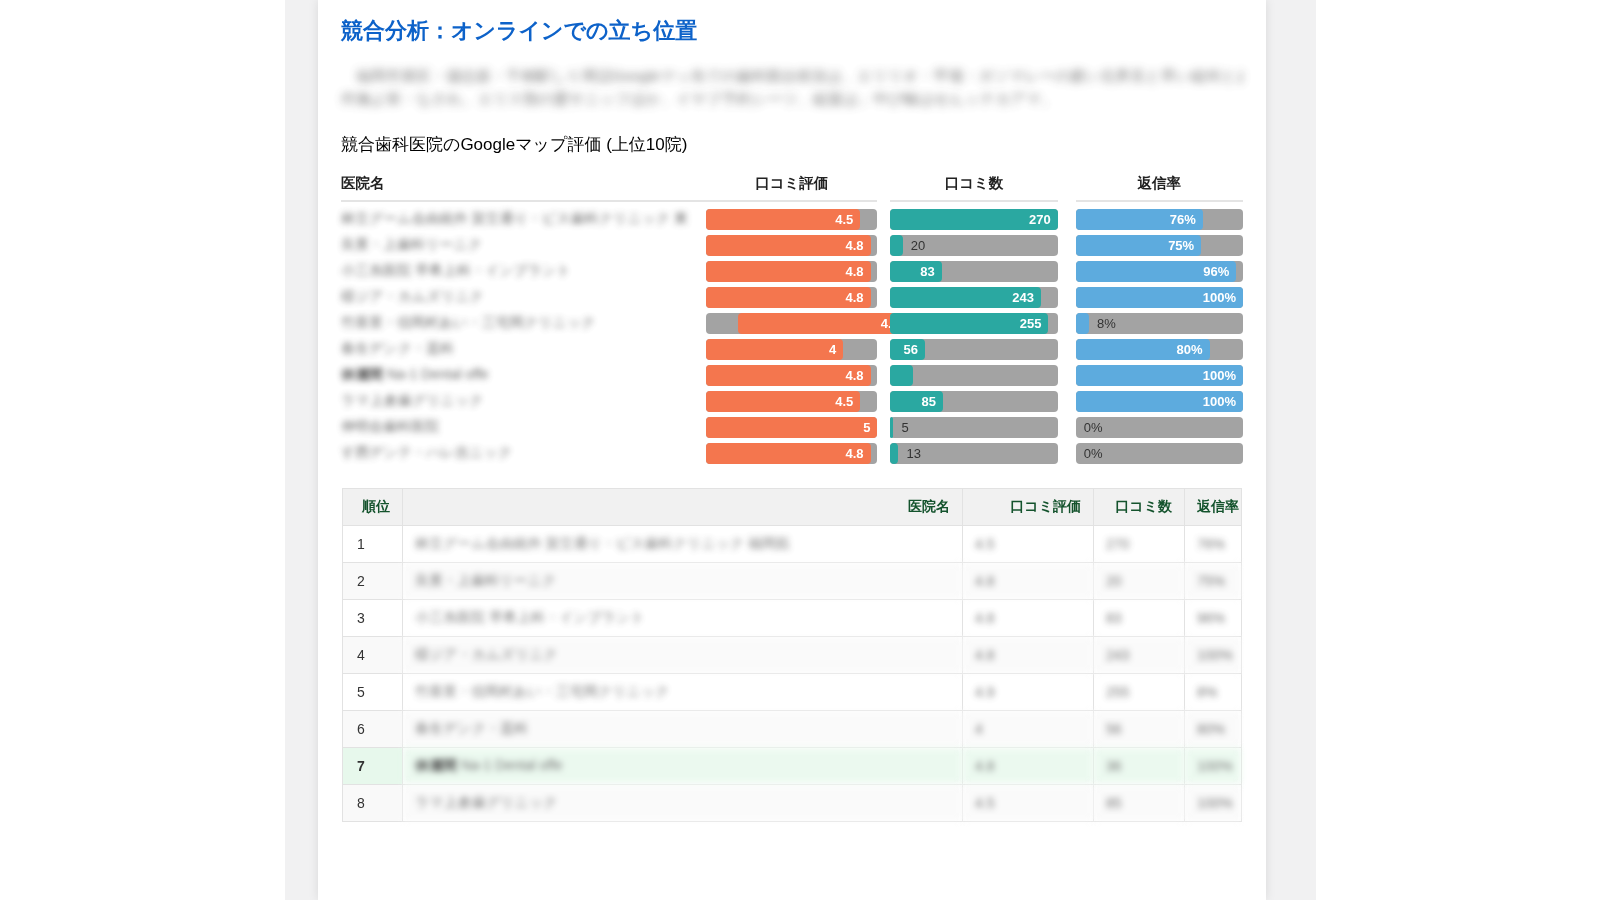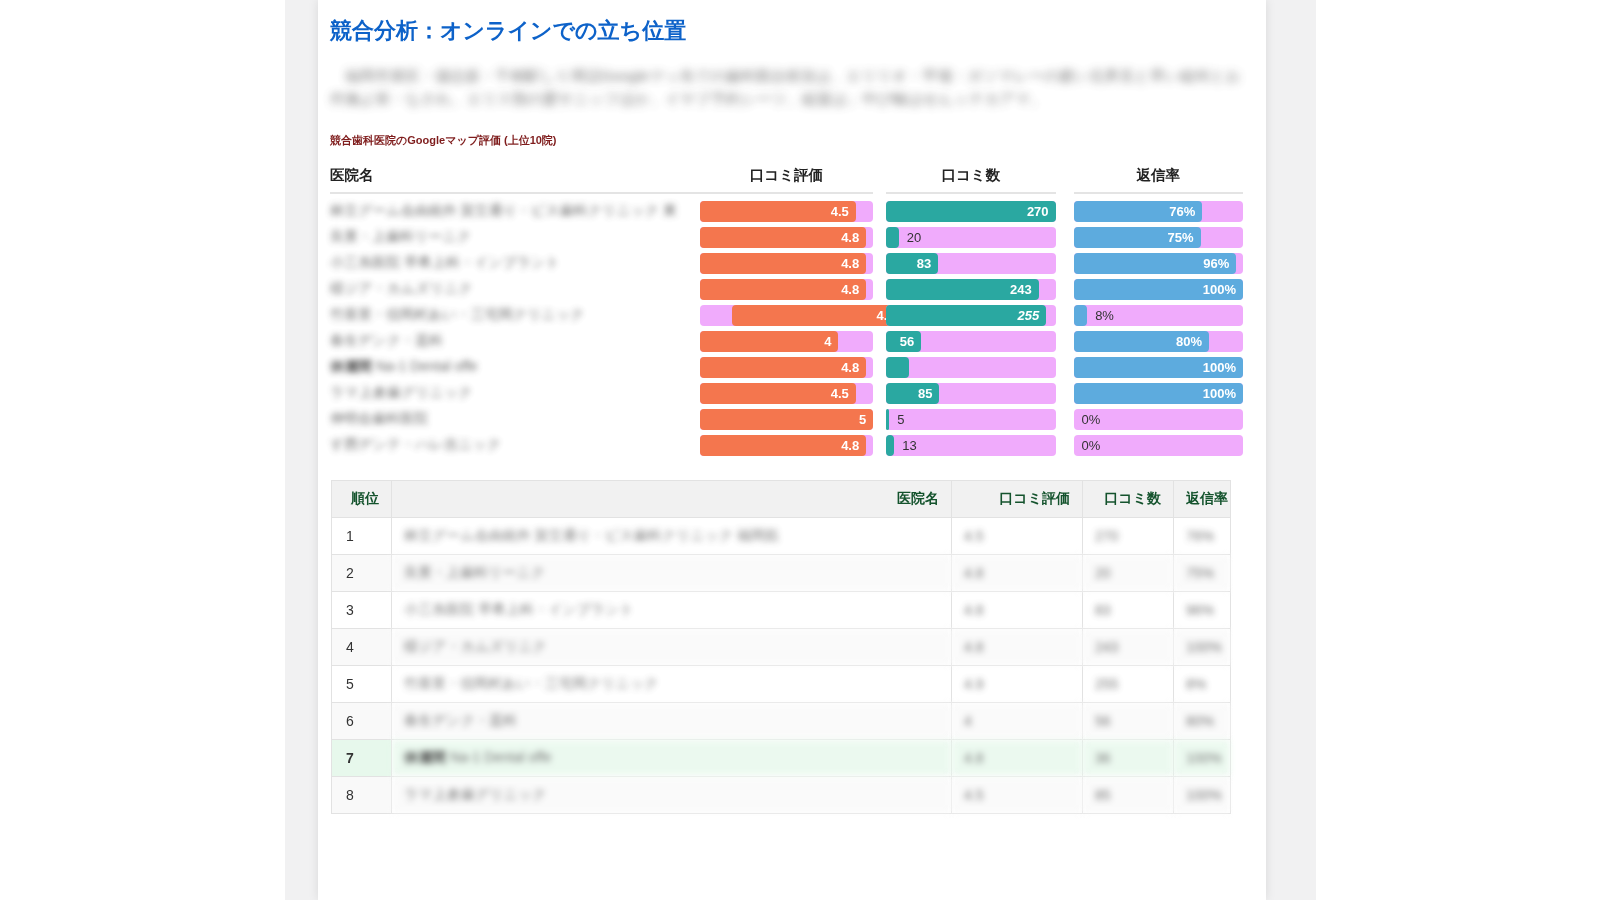--- a/index.html
+++ b/index.html
@@ -1,38 +1,38 @@
 <!DOCTYPE html>
 <html><head>
 <meta charset="utf-8">
 <style>
   html,body{margin:0;padding:0;width:1600px;height:900px;overflow:hidden;background:#ffffff;
     font-family:"Liberation Sans","DejaVu Sans",sans-serif;color:#333;}
   .canvas-bg{position:absolute;left:285px;top:0;width:1031px;height:900px;background:#f1f1f2;}
   .card{position:absolute;left:318px;top:0;width:948px;height:900px;background:#ffffff;
-    box-shadow:0 0 10px rgba(0,0,0,.10);box-sizing:border-box;padding:0 23px 0 12px;overflow:hidden;}
+    box-shadow:0 0 10px rgba(0,0,0,.10);box-sizing:border-box;padding:0 23px 0 23px;overflow:hidden;}
   h1.page-title{margin:18px 0 0 0;font-size:22px;line-height:26px;font-weight:700;color:#0d62c9;}
   h2.sec{margin:24px 0 0 0;font-size:17px;line-height:20px;font-weight:700;color:#0d62c9;}
   .para{margin:20px 0 0 0;font-size:15px;line-height:23px;color:#555;filter:blur(4px);opacity:.8;
     white-space:nowrap;overflow:hidden;}
-  .chart-label{margin:23px 0 0 0;font-size:11px;font-weight:700;color:#7f1d1d;}
+  .chart-label{margin:23px 0 0 0;font-size:17px;font-weight:400;color:#000000;}
   
   .chart{margin-top:18px;}
   .chead{display:flex;align-items:flex-end;}
   .chead .hc{font-size:14.5px;font-weight:700;color:#222;padding-bottom:7px;border-bottom:2px solid #e4e4e4;}
   .col-name{width:371px;box-sizing:border-box;}
   .col-rating{width:174px;}
   .col-count{width:170px;margin-left:13px;}
   .col-reply{width:170px;margin-left:18px;}
   .chead .col-rating,.chead .col-count,.chead .col-reply{text-align:center;}
   .cbody{margin-top:4px;}
   .crow{display:flex;align-items:center;height:26px;}
   .cname{font-size:14px;color:#444;white-space:nowrap;overflow:hidden;filter:blur(3px);opacity:.8;}
   .cname b{color:#222;}
-  .track{position:relative;height:21px;background:#f0abfc;border-radius:4px;}
+  .track{position:relative;height:21px;background:#a3a3a3;border-radius:4px;}
   .fill{position:absolute;left:0;top:0;bottom:0;border-radius:4px;}
   .fill.orange{background:#f4764e;}
   .fill.teal{background:#2aa8a1;}
   .fill.blue{background:#5dabde;}
   .lbl{position:absolute;top:0;line-height:21px;font-size:13px;font-weight:700;color:#fff;white-space:nowrap;}
   .fill .lbl{right:7px;}
   .lbl.out{color:#333;font-weight:400;}
   
   .dtable{margin:22px 0 0 1px;border-collapse:collapse;width:899px;table-layout:fixed;font-size:14px;}
   .dtable col.c-rank{width:60px;}
@@ -176,21 +176,21 @@
     <div class="cname col-name"><b class="nb"></b><span class="nr">竹亜里・信岡村あい・三宅岡クリニック</span></div>
     <div class="col-rating">
             <div class="track">
               <div class="fill orange" style="width: 98%; margin-left: 32px;">
                 <span class="lbl">4.9</span>
               </div>
             </div>
           </div>
     <div class="col-count">
             <div class="track">
-              <div class="fill teal" style="width: 94.4444%; font-style: italic;">
+              <div class="fill teal" style="width: 94.4444%;">
                 <span class="lbl">255</span>
               </div>
             </div>
           </div>
     <div class="col-reply">
             <div class="track">
               <div class="fill blue" style="width: 8%;"></div>
               <span class="lbl out" style="left: calc(8% + 8px);">8%</span>
             </div>
           </div>

